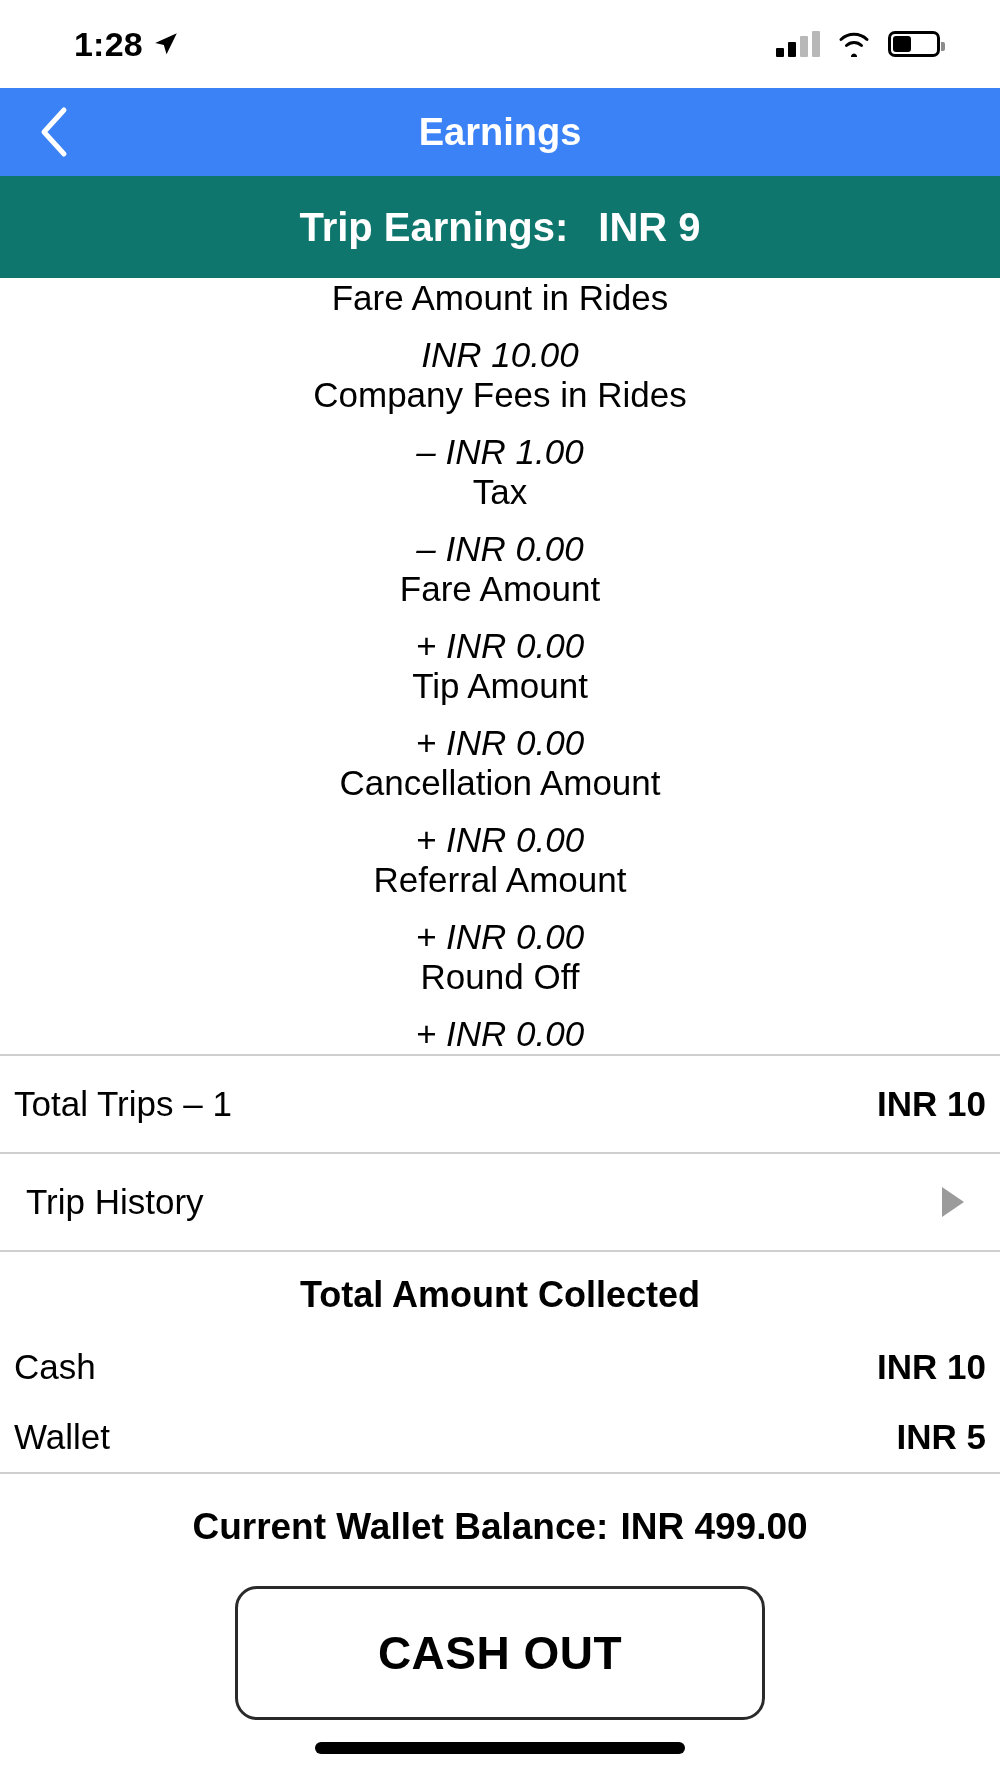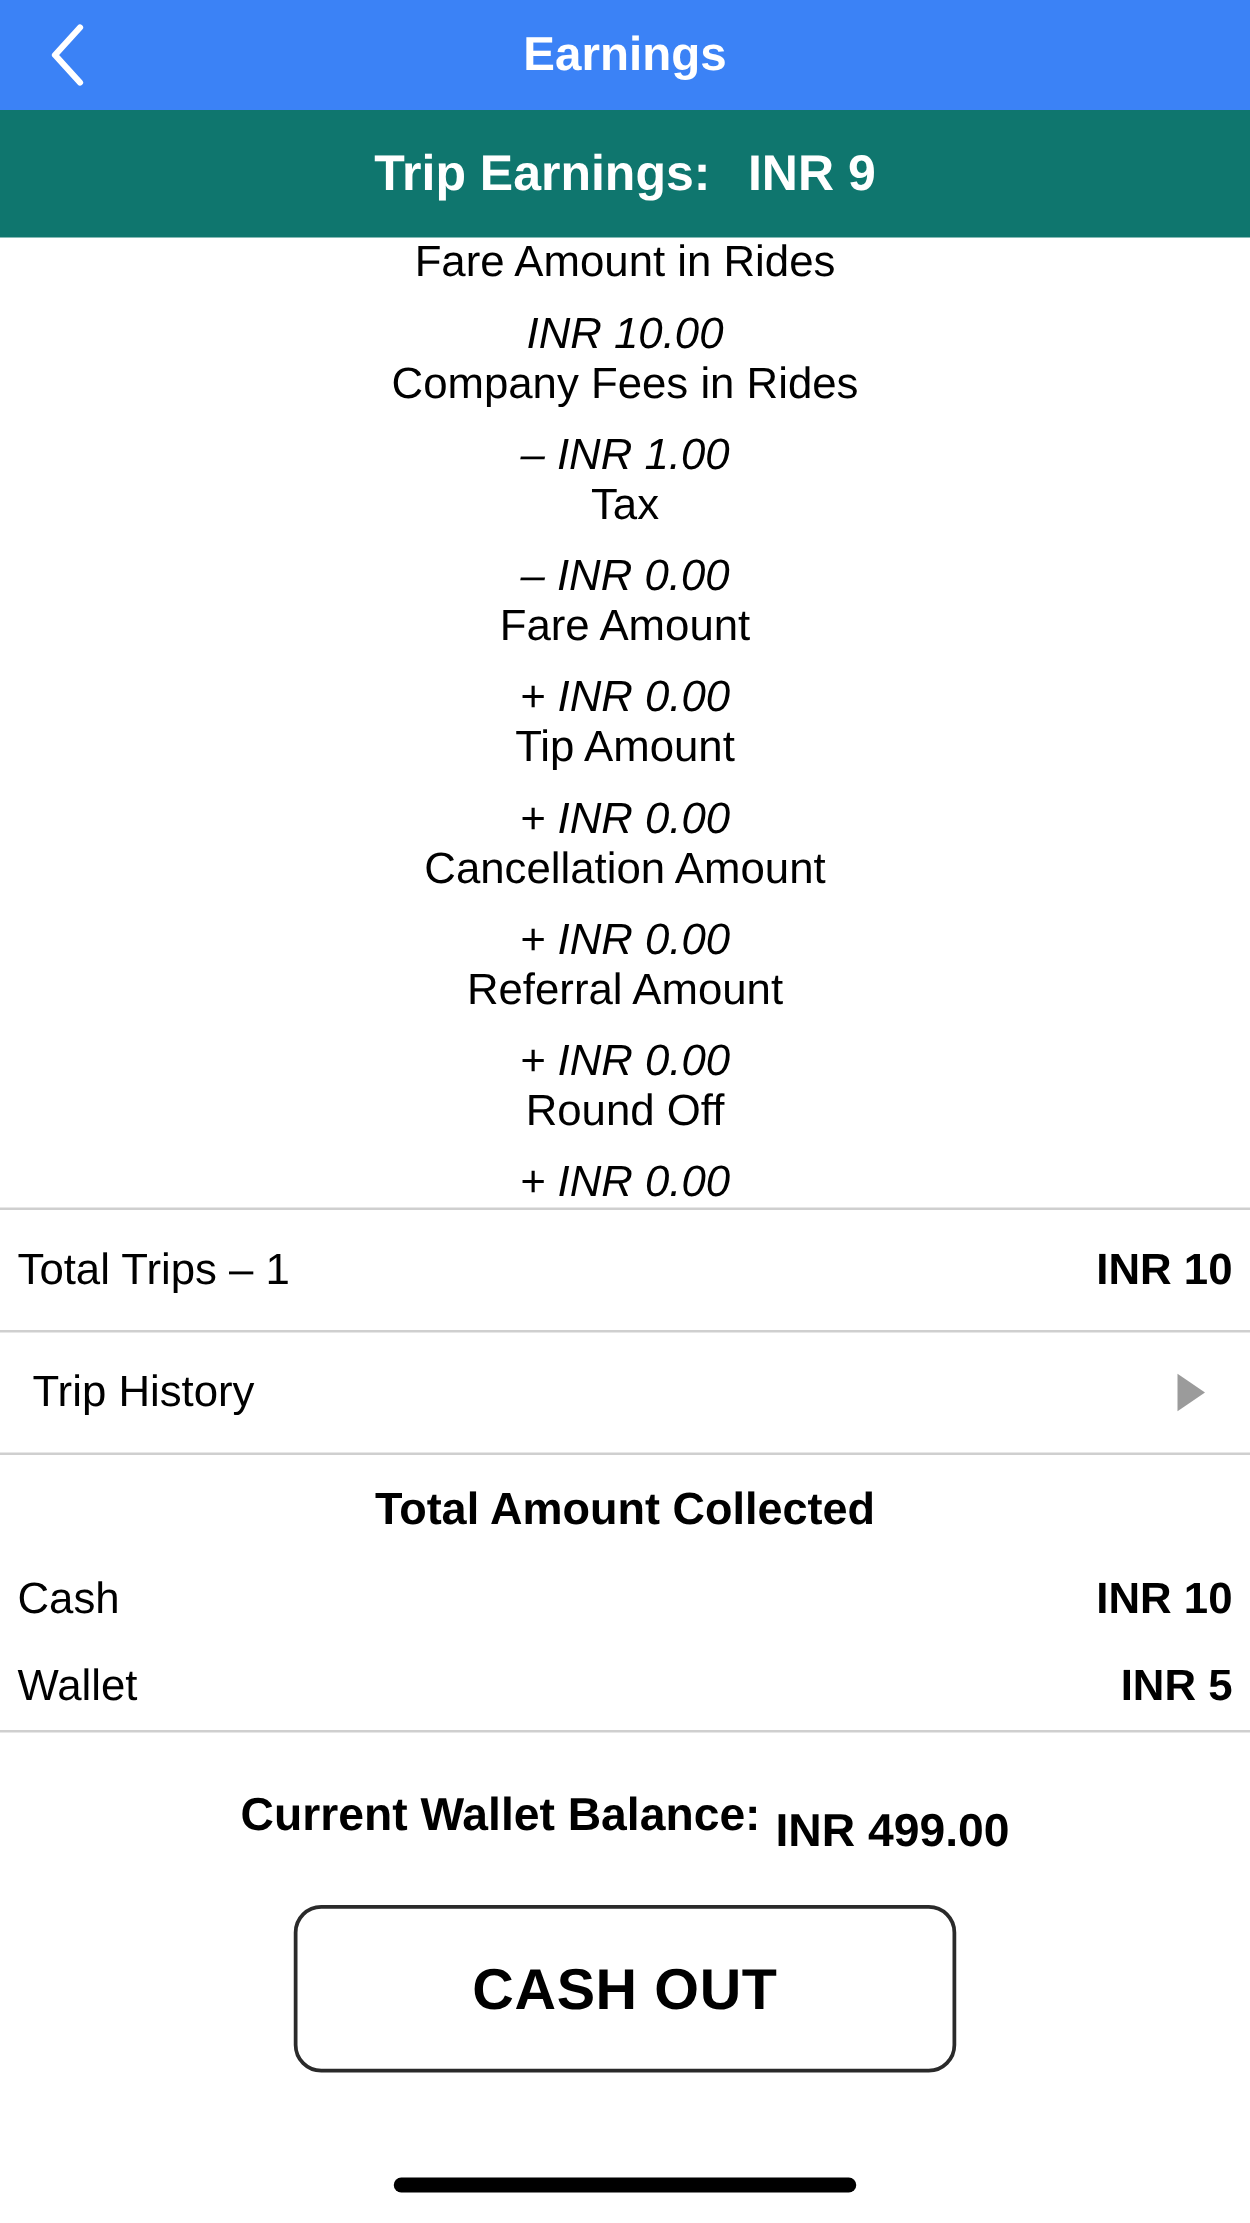--- a/index.html
+++ b/index.html
@@ -233,21 +233,20 @@
   }
   .wallet-balance .wb-label {
     font-size: 37px;
     font-weight: 700;
     color: #000;
   }
   .wallet-balance .wb-value {
     font-size: 37px;
     font-weight: 700;
     color: #000;
-    margin-top: 26px;
   }
 
   
   .cashout-wrap {
     display: flex;
     justify-content: center;
     padding-top: 12px;
   }
   .cashout-btn {
     width: 530px;
@@ -275,20 +274,44 @@
     height: 12px;
     background: #000;
     border-radius: 6px;
   }
 </style>
 </head>
 <body>
 
 <div class="phone">
 
+  <div class="status-bar">
+    <div class="status-time">
+      <span>1:28</span>
+      <svg class="loc-arrow" width="26" height="26" viewBox="0 0 24 24">
+        <path d="M22 2 L2 11 L10 13 L12.5 21.5 Z" fill="#000"></path>
+      </svg>
+    </div>
+    <div class="status-right">
+      <div class="signal">
+        <span></span>
+          <span></span>
+          <span></span>
+          <span></span>
+      </div>
+      <svg width="36" height="26" viewBox="0 0 36 26">
+        <path d="M18 22.5 a3 3 0 1 0 0.01 0" fill="#000"></path>
+        <path d="M10.5 14.5 a11 11 0 0 1 15 0" stroke="#000" stroke-width="3" fill="none" stroke-linecap="round"></path>
+        <path d="M5 8.5 a19 19 0 0 1 26 0" stroke="#000" stroke-width="3" fill="none" stroke-linecap="round"></path>
+      </svg>
+      <div class="battery">
+        <div class="battery-fill" style="width:42%"></div>
+      </div>
+    </div>
+  </div>
 
   <div class="nav-bar">
     <div class="nav-back">
       <svg width="32" height="52" viewBox="0 0 32 52">
         <polyline points="26,4 6,26 26,48" stroke="#fff" stroke-width="5" fill="none" stroke-linecap="round" stroke-linejoin="round"></polyline>
       </svg>
     </div>
     <div class="nav-title">Earnings</div>
   </div>
 

